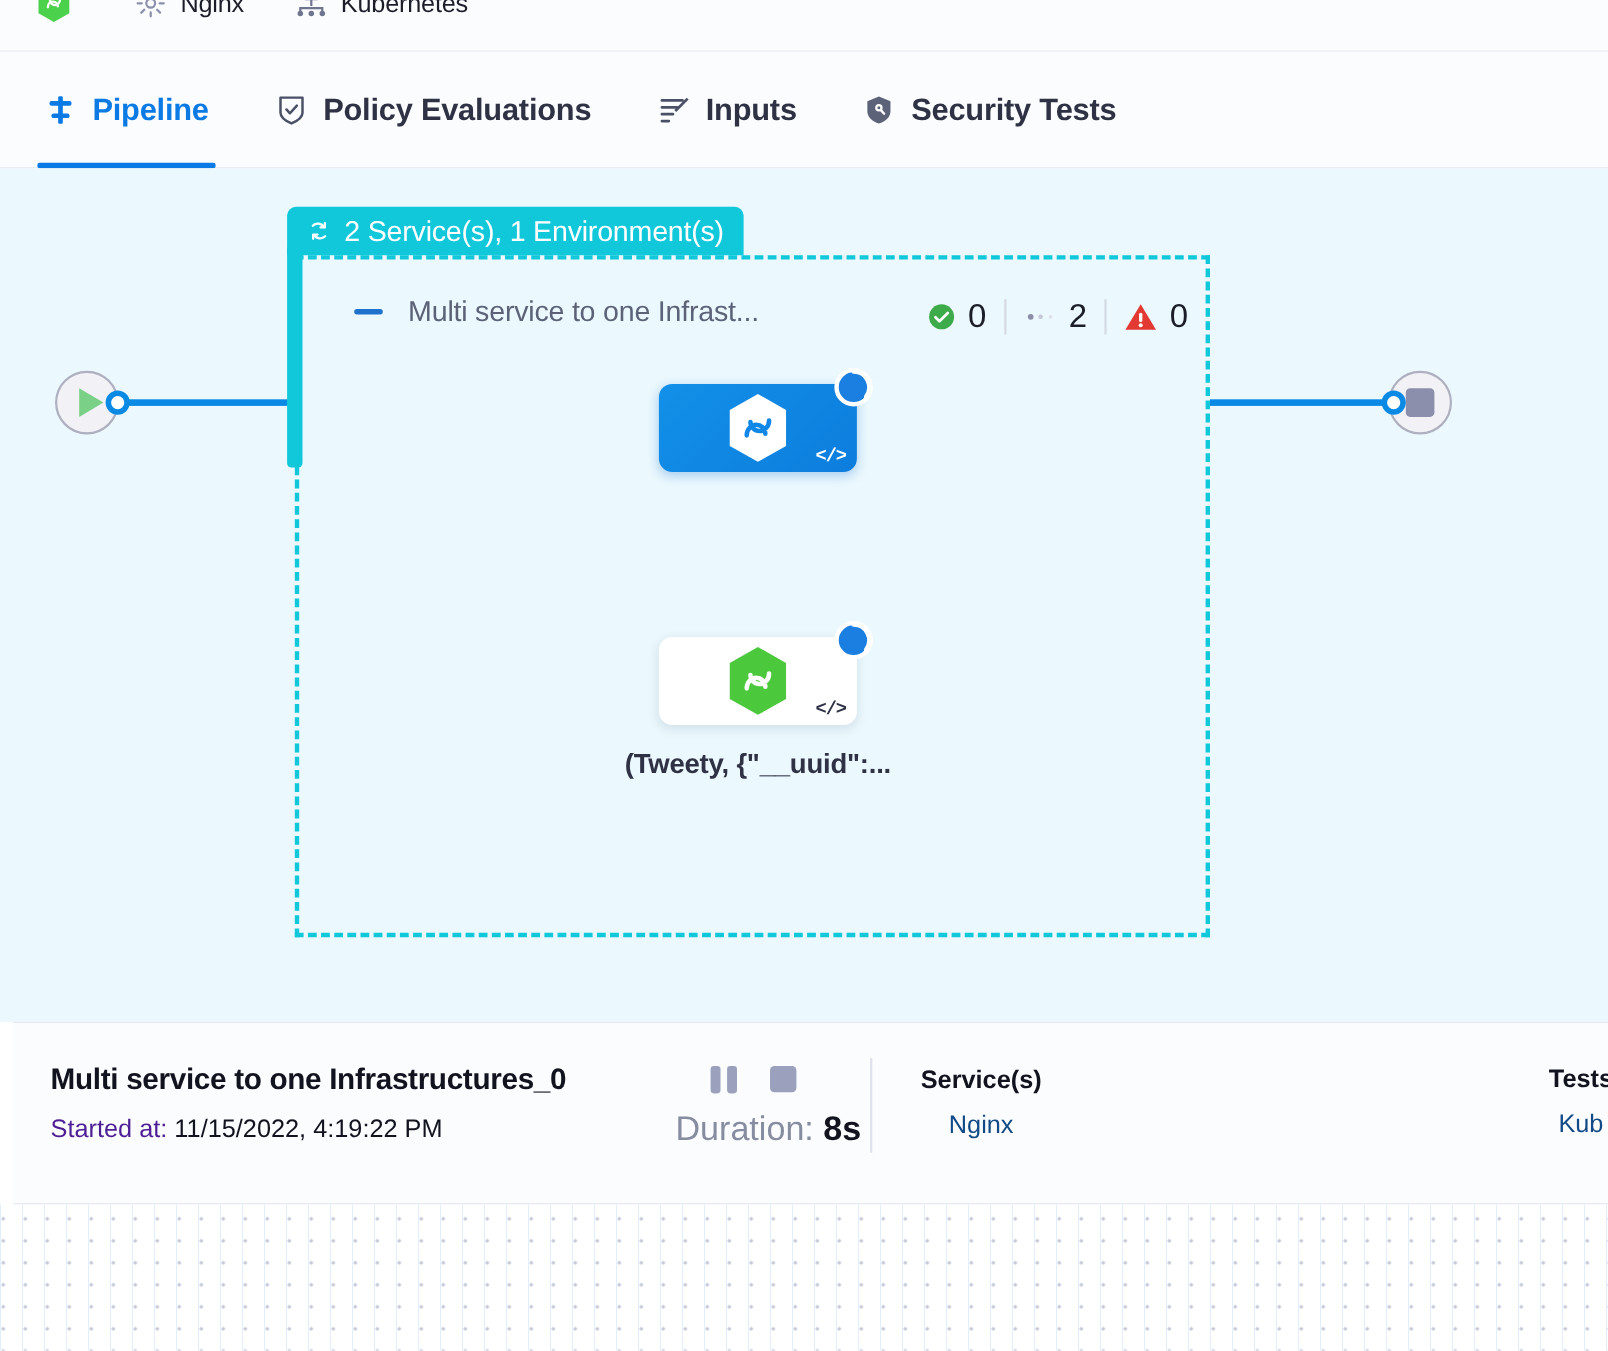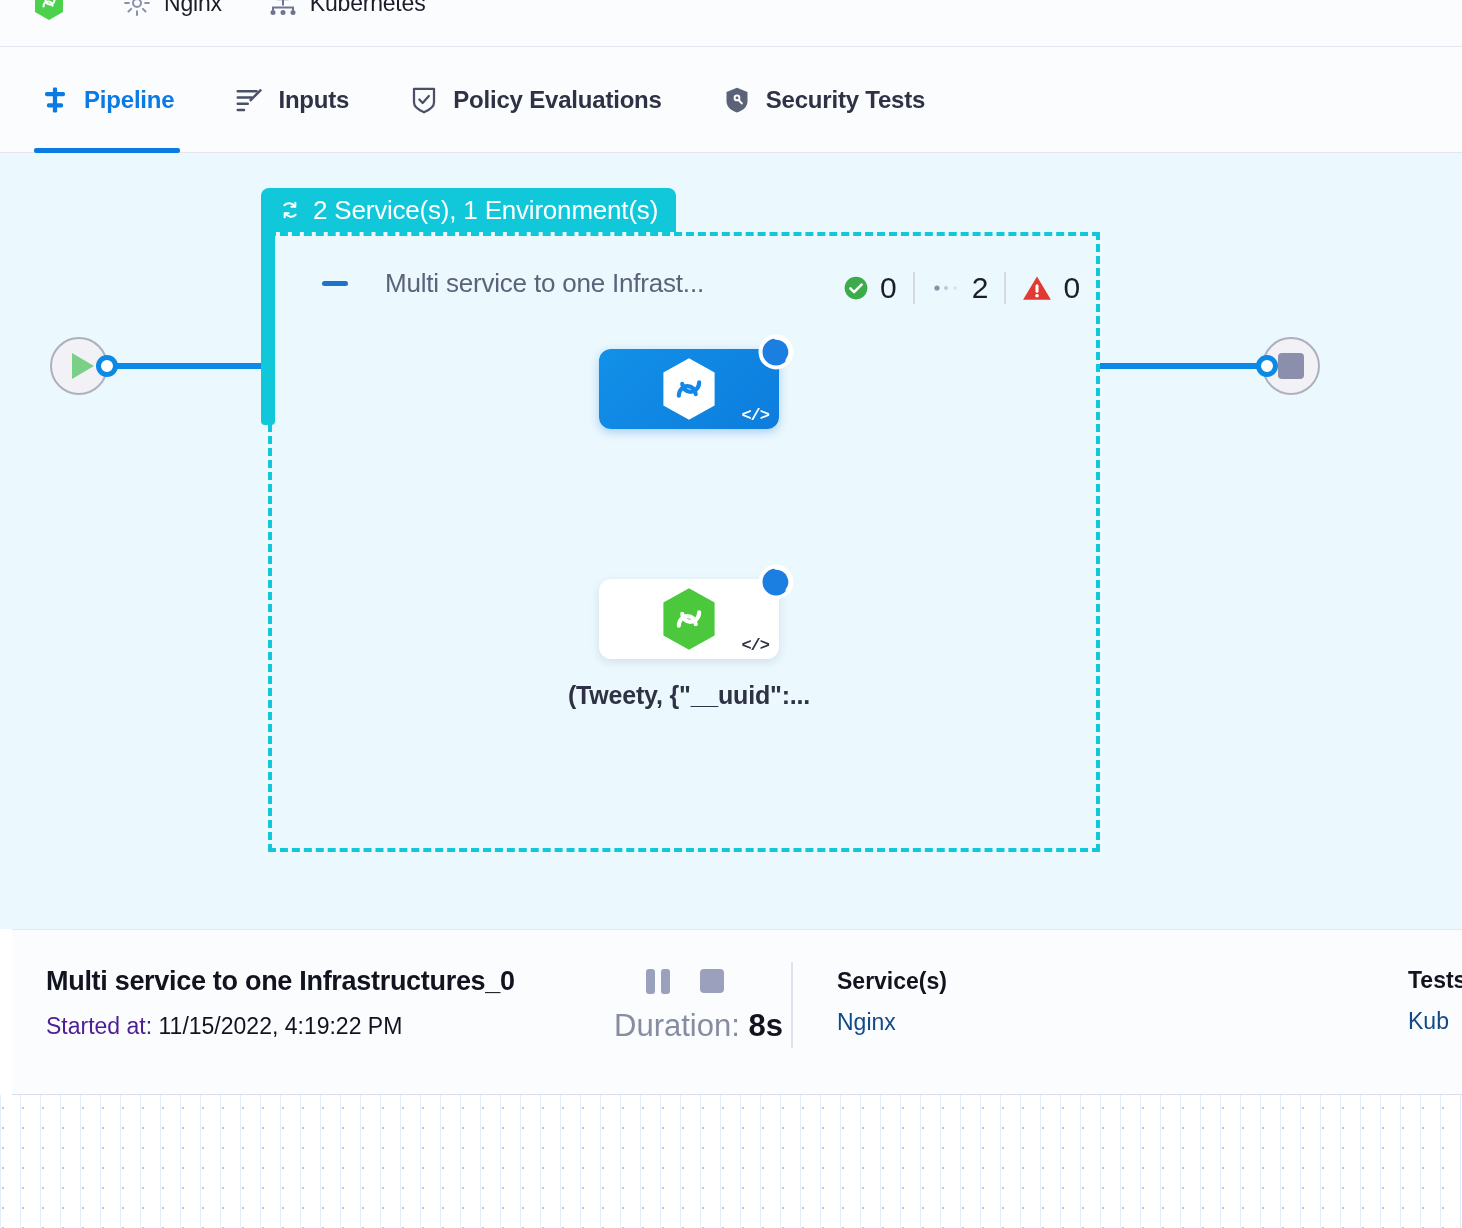--- a/index.html
+++ b/index.html
@@ -41,21 +41,21 @@
     display: flex; align-items: center;
     padding-left: 36px;
   }
   .tab {
     display: flex; align-items: center; gap: 14px;
     height: 106px; cursor: pointer;
     position: relative; padding: 0 4px;
     margin-right: 52px;
   }
   .tab-label {
-    font-size: 24px; font-weight: 700; color: #2e3244;
+    font-size: 28px; font-weight: 700; color: #2e3244;
     letter-spacing: -0.2px; white-space: nowrap;
   }
   .tab.active .tab-label { color: #0b7ae5; }
   .tab.active::after {
     content: ""; position: absolute; left: -2px; right: -2px; bottom: 0;
     height: 5px; background: #0b7ae5; border-radius: 2px;
   }
   .tab-icon { width: 30px; height: 30px; display: block; flex: none; }
 
   
@@ -92,21 +92,21 @@
   .group-box {
     position: absolute; left: 268px; top: 232px;
     width: 832px; height: 620px;
     border: 4px dashed #10c8da;
     background: transparent;
     z-index: 3;
   }
 
   .group-header {
     position: absolute; left: 322px; top: 268px;
-    display: flex; align-items: center; gap: 16px;
+    display: flex; align-items: center; gap: 2px;
     z-index: 6;
   }
   .collapse-dash {
     width: 26px; height: 5px; background: #1e72cc; border-radius: 3px;
     margin-right: 21px; flex: none;
   }
   .group-title {
     font-size: 26px; color: #5c6379; font-weight: 400; white-space: nowrap;
     letter-spacing: -0.2px;
   }
@@ -221,21 +221,21 @@
   .btn-pause { display: flex; gap: 6px; cursor: pointer; }
   .btn-pause i { display: block; width: 9px; height: 25px; background: #9ba1bd; border-radius: 3px; }
   .btn-stop { width: 24px; height: 24px; background: #9ba1bd; border-radius: 4px; cursor: pointer; }
   .duration-text {
     margin-top: 14px; font-size: 31px; color: #878da0; white-space: nowrap; margin-left: 28px;
   }
   .duration-text b { color: #11131f; font-weight: 700; }
 
   .vdiv { width: 2px; height: 86px; background: #dfe2ec; margin-top: 32px; margin-left: 14px; }
 
-  .info-col { padding: 38px 0 0 44px; }
+  .info-col { padding: 38px 0 0 44px; text-align: center; }
   .col-head { font-size: 23px; font-weight: 700; color: #11131f; white-space: nowrap; }
   .col-link { margin-top: 14px; font-size: 23px; color: #114a87; white-space: nowrap; cursor: pointer; }
 
   .info-col.env { position: absolute; left: 1408px; top: 929px; padding-left: 0; }
 
   
   .gridpane {
     position: absolute; left: 0; top: 1095px; width: 1462px; height: 133px;
     background:
       repeating-linear-gradient(to right, rgba(190,220,245,0.45) 0 1px, transparent 1px 20px),
@@ -288,32 +288,32 @@
       <svg class="tab-icon" viewBox="0 0 24 24">
         <rect x="10.3" y="2" width="3.4" height="20" rx="1" fill="#0b7ae5"></rect>
         <rect x="4" y="5.5" width="16" height="3.4" rx="1.4" fill="#0b7ae5"></rect>
         <rect x="5.5" y="14.5" width="13" height="3.4" rx="1.4" fill="#0b7ae5"></rect>
       </svg>
       <span class="tab-label">Pipeline</span>
     </div>
 
     <div class="tab">
       <svg class="tab-icon" viewBox="0 0 24 24">
+        <path d="M4 3h16v11c0 4-5.2 6.6-8 7.8C9.2 20.6 4 18 4 14z" fill="none" stroke="#4a5066" stroke-width="1.8" stroke-linejoin="round"></path>
+        <path d="M8.3 11.6l2.6 2.8 5-5.6" fill="none" stroke="#4a5066" stroke-width="1.8" stroke-linecap="round" stroke-linejoin="round"></path>
+      </svg>
+      <span class="tab-label">Policy Evaluations</span>
+    </div>
+
+    <div class="tab">
+      <svg class="tab-icon" viewBox="0 0 24 24">
         <path d="M3 5h15M3 10h11M3 15h8M3 20h5" stroke="#4a5066" stroke-width="2" stroke-linecap="round"></path>
         <path d="M21 3l-9 9 1.4 1.4 9-9z" fill="#4a5066"></path>
       </svg>
       <span class="tab-label">Inputs</span>
-    </div>
-
-    <div class="tab">
-      <svg class="tab-icon" viewBox="0 0 24 24">
-        <path d="M4 3h16v11c0 4-5.2 6.6-8 7.8C9.2 20.6 4 18 4 14z" fill="none" stroke="#4a5066" stroke-width="1.8" stroke-linejoin="round"></path>
-        <path d="M8.3 11.6l2.6 2.8 5-5.6" fill="none" stroke="#4a5066" stroke-width="1.8" stroke-linecap="round" stroke-linejoin="round"></path>
-      </svg>
-      <span class="tab-label">Policy Evaluations</span>
     </div>
 
     <div class="tab">
       <svg class="tab-icon" viewBox="0 0 24 24">
         <path d="M12 2.2l8.4 3.4v7.3c0 4.6-4 7.6-8.4 9-4.4-1.4-8.4-4.4-8.4-9V5.6z" fill="#5c6379"></path>
         <circle cx="12" cy="10.3" r="2.7" fill="#ffffff"></circle>
         <circle cx="12" cy="10.3" r="1.1" fill="#5c6379"></circle>
         <path d="M13.6 12.3l2.2 2.4" stroke="#ffffff" stroke-width="1.7" stroke-linecap="round"></path>
       </svg>
       <span class="tab-label">Security Tests</span>

